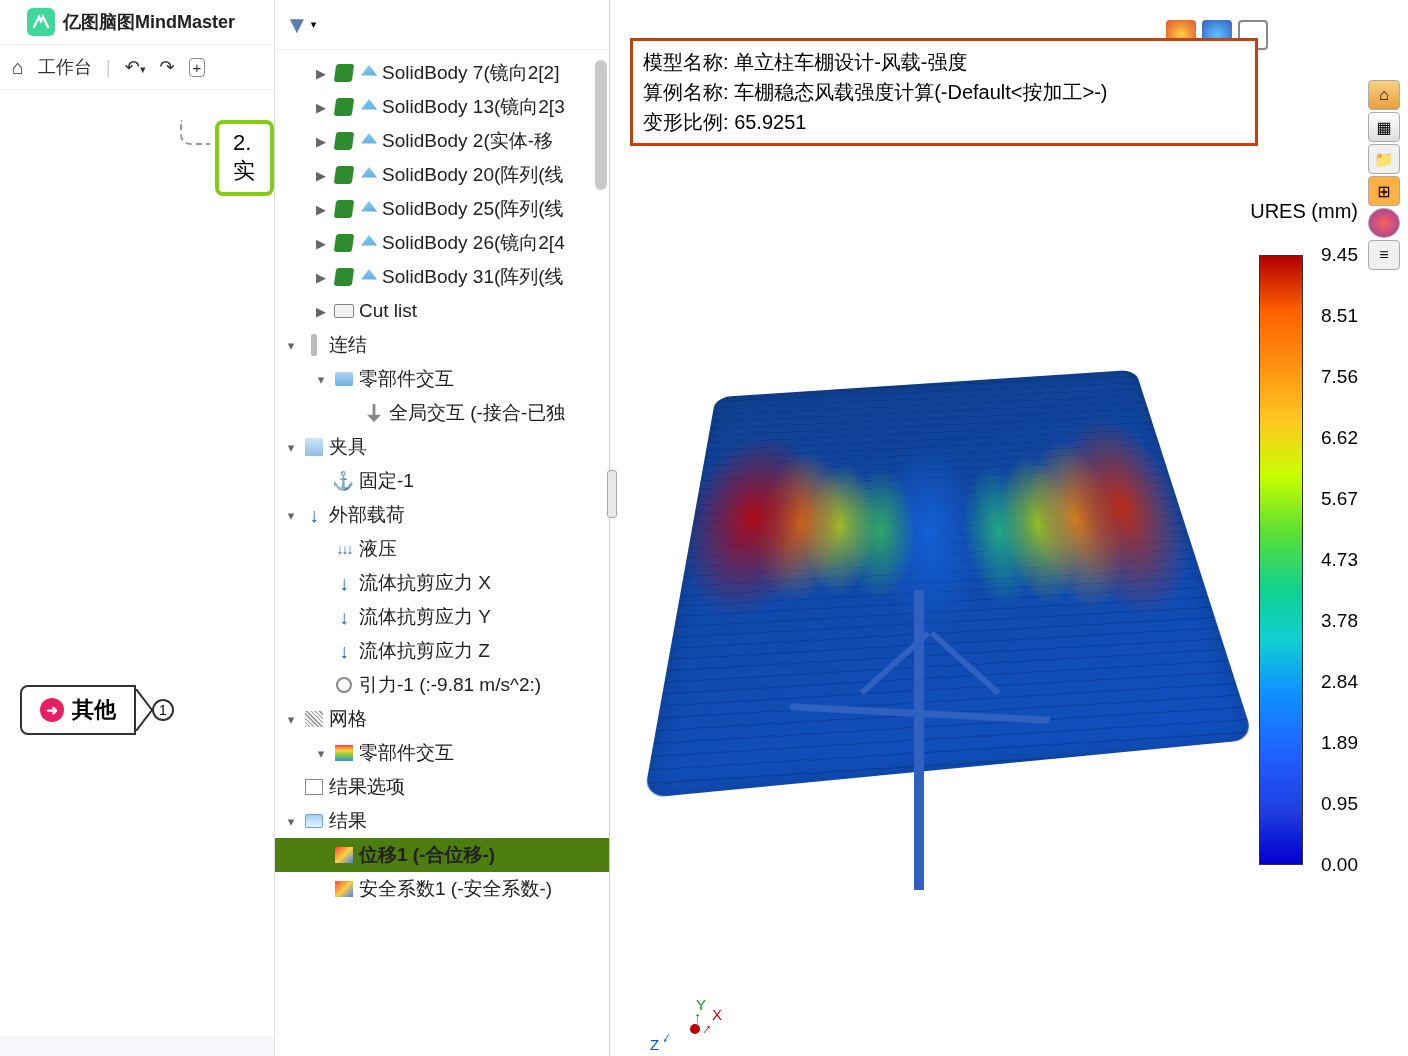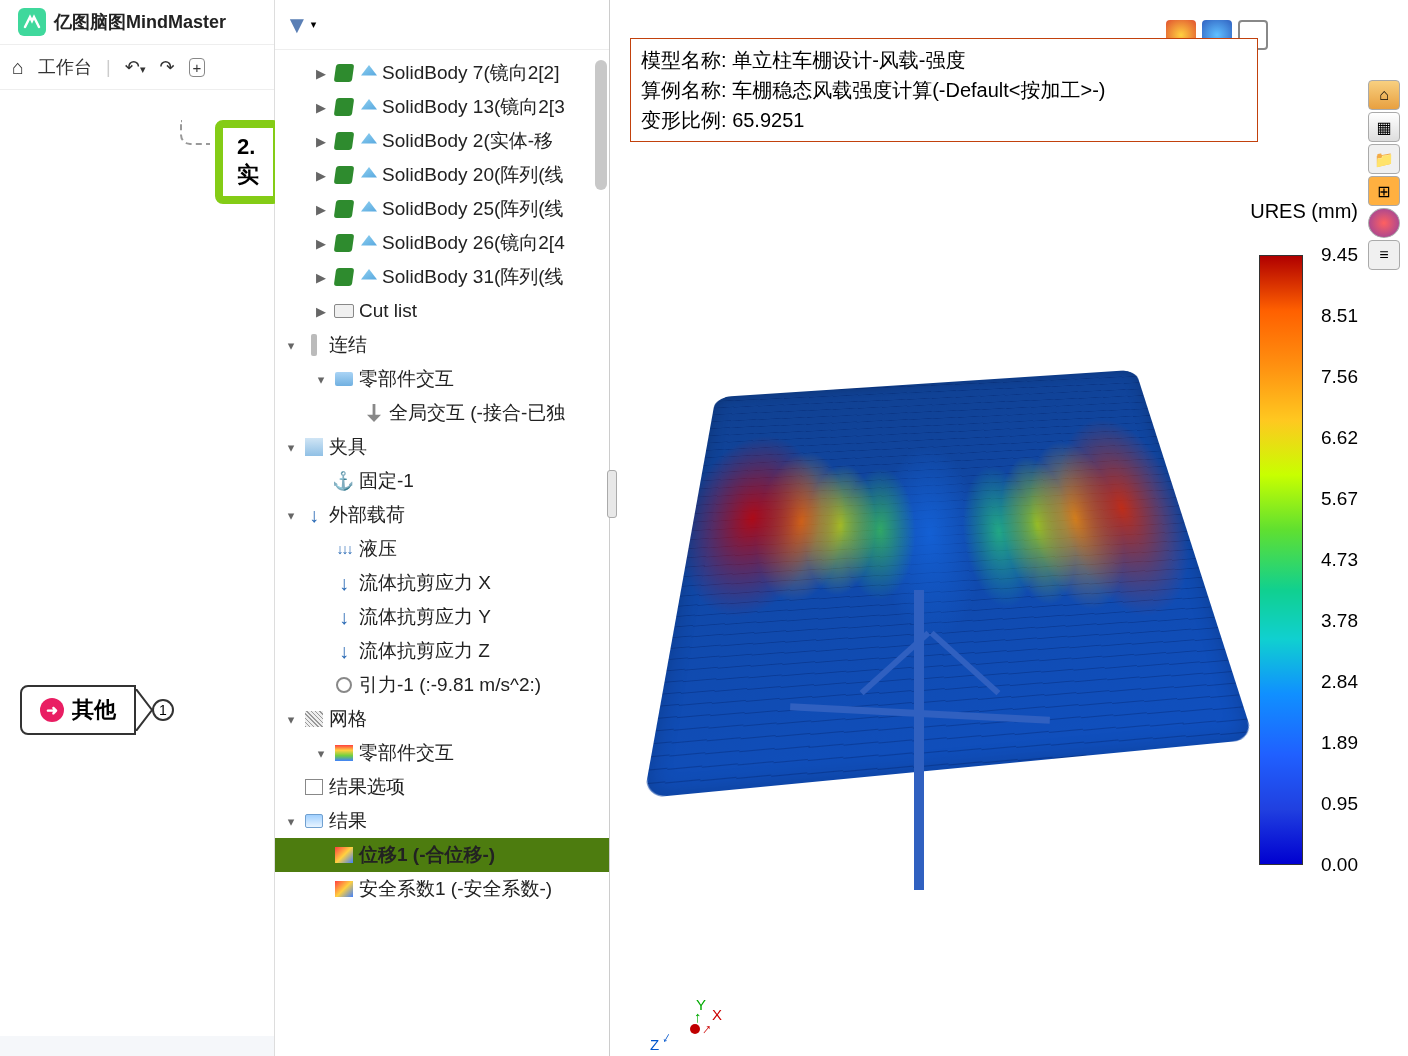--- a/index.html
+++ b/index.html
@@ -1,28 +1,28 @@
 <!DOCTYPE html>
 <html><head>
 <meta charset="utf-8">
 <style>
 * { margin: 0; padding: 0; box-sizing: border-box; font-family: "Microsoft YaHei", Arial, sans-serif; }
 body { width: 1408px; height: 1056px; overflow: hidden; background: #fff; position: relative; }
 
 
 .left-panel { position: absolute; left: 0; top: 0; width: 275px; height: 100%; background: #f5f7fa; border-right: 1px solid #ddd; }
-.mm-title-bar { display: flex; align-items: center; padding: 8px 18px; gap: 8px; background: #fff; border-bottom: 1px solid #eee; }
+.mm-title-bar { display: flex; align-items: center; padding: 8px 27px; gap: 8px; background: #fff; border-bottom: 1px solid #eee; }
 .mm-icon { width: 28px; height: 28px; background: #3fd89c; border-radius: 6px; display: flex; align-items: center; justify-content: center; }
 .mm-title { font-size: 18px; font-weight: 600; color: #222; }
 .mm-toolbar { display: flex; align-items: center; gap: 14px; padding: 10px 12px; background: #fff; border-bottom: 1px solid #eee; font-size: 18px; color: #333; }
 .mm-home-icon { font-size: 20px; }
 .mm-tool { cursor: pointer; }
 
 .mm-canvas { position: relative; height: calc(100% - 110px); background: #fff; }
-.mm-node-1 { position: absolute; left: 215px; top: 30px; border: 8px solid #84cc16; border-radius: 8px; padding: 6px 14px; font-size: 22px; font-weight: bold; background: #fff; }
+.mm-node-1 { position: absolute; left: 215px; top: 30px; border: 4px solid #84cc16; border-radius: 8px; padding: 6px 14px; font-size: 22px; font-weight: normal; background: #fff; }
 .mm-dashed { position: absolute; left: 180px; top: 30px; width: 30px; height: 25px; border-left: 2px dashed #999; border-bottom: 2px dashed #999; border-bottom-left-radius: 10px; }
 .mm-node-other { position: absolute; left: 20px; top: 595px; display: flex; align-items: center; }
 .mm-other-box { border: 2px solid #333; border-radius: 8px 0 0 8px; padding: 8px 18px; display: flex; align-items: center; gap: 8px; font-size: 22px; font-weight: bold; background: #fff; }
 .mm-arrow-circle { width: 24px; height: 24px; border-radius: 50%; background: #e91e63; display: flex; align-items: center; justify-content: center; color: #fff; font-size: 14px; }
 .mm-circle-num { width: 22px; height: 22px; border: 2px solid #333; border-radius: 50%; display: flex; align-items: center; justify-content: center; font-size: 14px; margin-left: -2px; background: #fff; }
 
 
 .tree-panel { position: absolute; left: 275px; top: 0; width: 335px; height: 100%; background: #fff; border-right: 1px solid #ccc; }
 .tree-filter { height: 50px; display: flex; align-items: center; padding: 0 10px; border-bottom: 1px solid #eee; }
 .funnel { font-size: 24px; color: #5a7fb5; }
@@ -50,21 +50,21 @@
 .ico-3down { color: #2a6ab5; font-size: 14px; letter-spacing: -2px; font-weight: bold; }
 .ico-grav { width: 16px; height: 16px; border: 2px solid #888; border-radius: 50%; display: inline-block; }
 .ico-mesh { width: 18px; height: 16px; background: repeating-linear-gradient(45deg,#999,#999 1px,#eee 1px,#eee 3px); display: inline-block; }
 .ico-meshq { width: 18px; height: 16px; background: linear-gradient(#ff4040,#ffd040,#70d040,#4080ff); display: inline-block; }
 .ico-resopt { width: 18px; height: 16px; background: #fff; border: 1px solid #888; display: inline-block; }
 .ico-resfolder { width: 18px; height: 14px; background: linear-gradient(#a0d0ff,#e8f4ff); border: 1px solid #70a0d0; border-radius: 2px; display: inline-block; }
 .ico-result { width: 18px; height: 16px; background: linear-gradient(135deg,#ff4040,#ffd040,#4080ff); display: inline-block; }
 
 
 .main-view { position: absolute; left: 610px; top: 0; right: 0; bottom: 0; background: #fff; }
-.info-box { position: absolute; top: 38px; left: 20px; right: 150px; background: #fff; border: 1px solid #c2410c; padding: 6px 10px; font-size: 20px; line-height: 1.5; }
+.info-box { position: absolute; top: 38px; left: 20px; right: 150px; background: #fff; border: 3px solid #c2410c; padding: 6px 10px; font-size: 20px; line-height: 1.5; }
 .info-row { white-space: nowrap; }
 
 
 .right-toolbar { position: absolute; right: 4px; top: 80px; width: 36px; display: flex; flex-direction: column; gap: 2px; }
 .rt-btn { width: 32px; height: 30px; border: 1px solid #aaa; border-radius: 4px; background: #f0f0f0; display: flex; align-items: center; justify-content: center; font-size: 16px; }
 .rt-home { background: linear-gradient(#f8d080,#e8a040); }
 .rt-grid { background: linear-gradient(#fff,#ddd); }
 .rt-sphere { background: radial-gradient(#ff6060,#9040a0); border-radius: 50%; }
 
 

